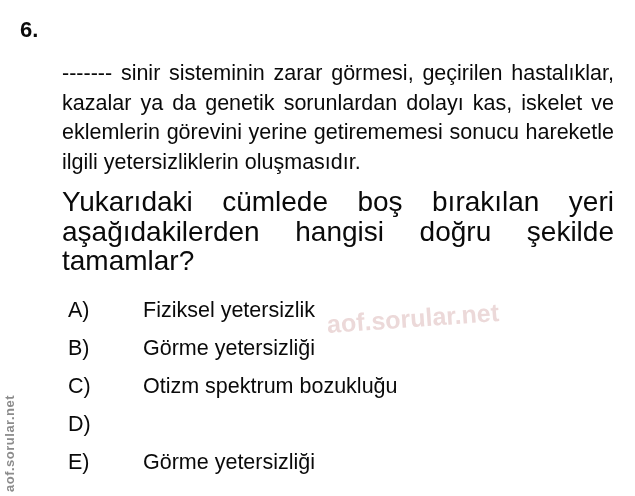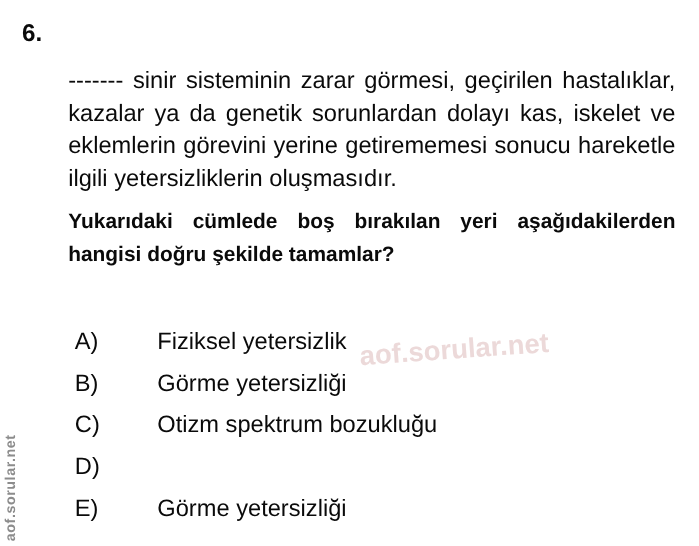--- a/index.html
+++ b/index.html
@@ -29,23 +29,23 @@
     font-size: 21.5px;
     line-height: 29.5px;
     color: #0a0a0a;
     text-align: justify;
     margin-top: 42px;
   }
   .q-prompt {
     position: absolute;
     left: 62px; top: 187px;
     width: 552px;
-    font-size: 19px;
+    font-size: 28px;
     line-height: 29.5px;
-    font-weight: bold;
+    font-weight: normal;
     color: #0a0a0a;
     text-align: justify;
   }
   .options {
     position: absolute;
     left: 68px; top: 298px;
     width: 540px;
     list-style: none;
   }
   .option-row {

